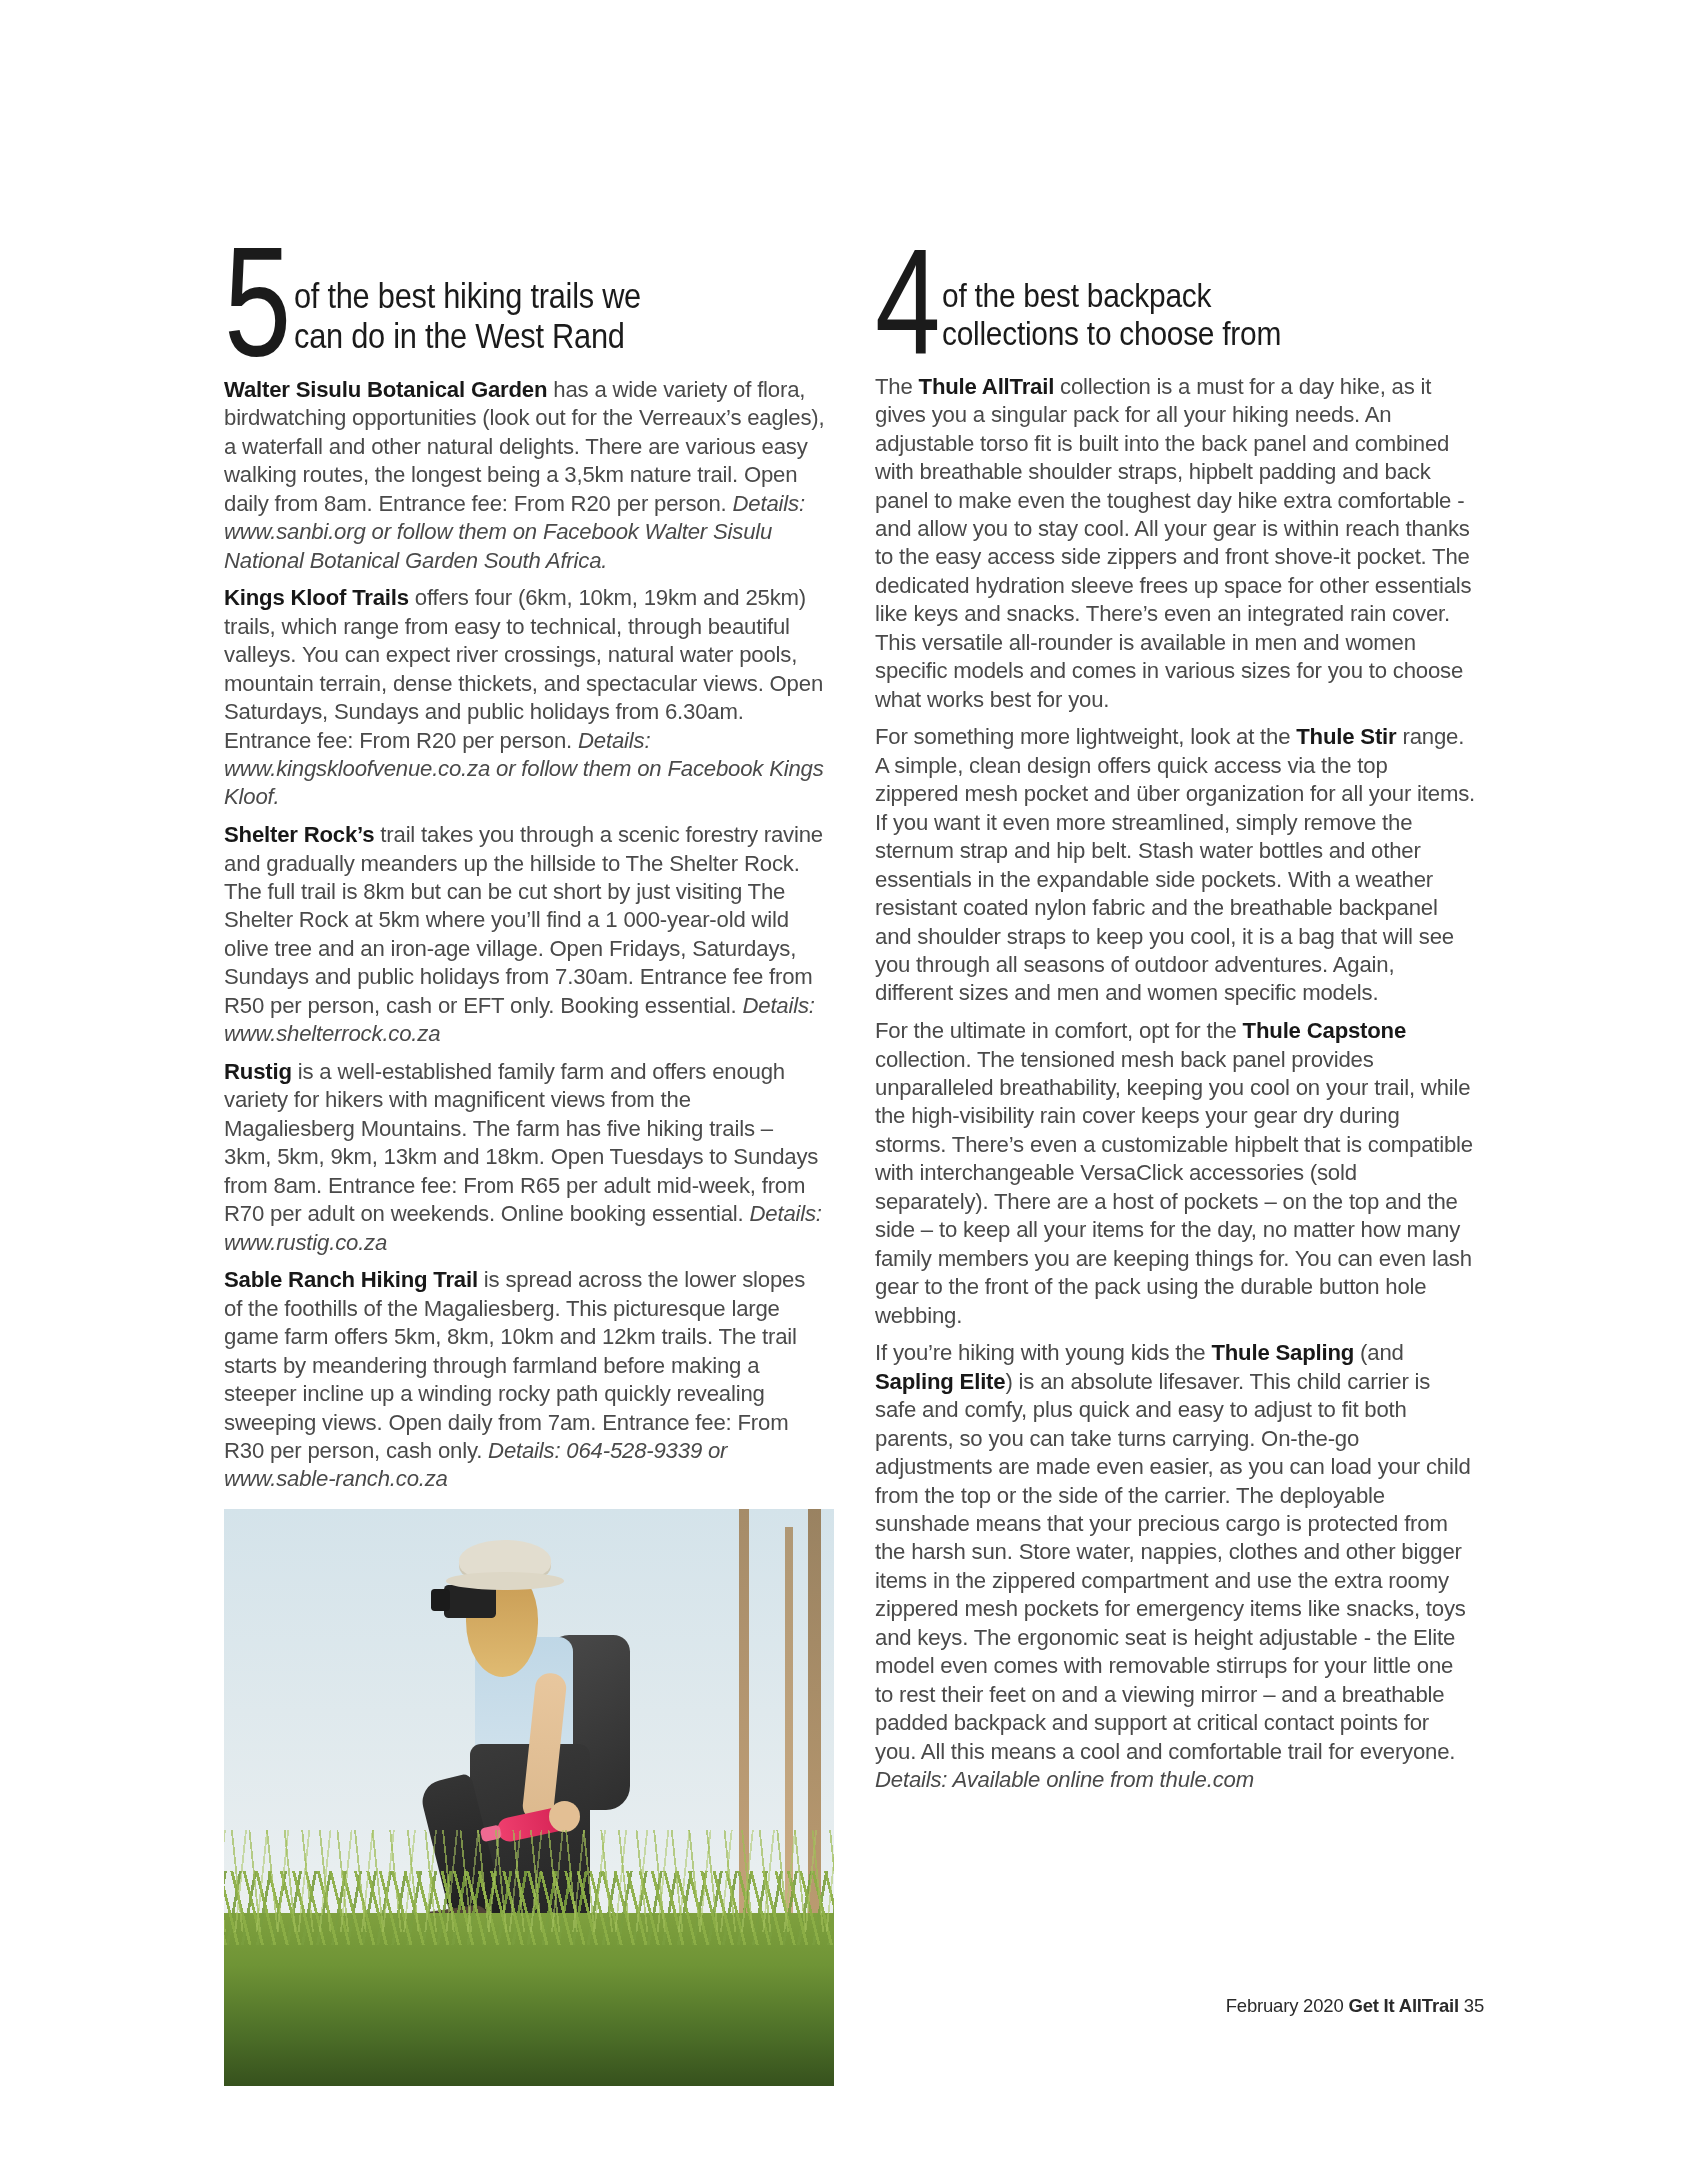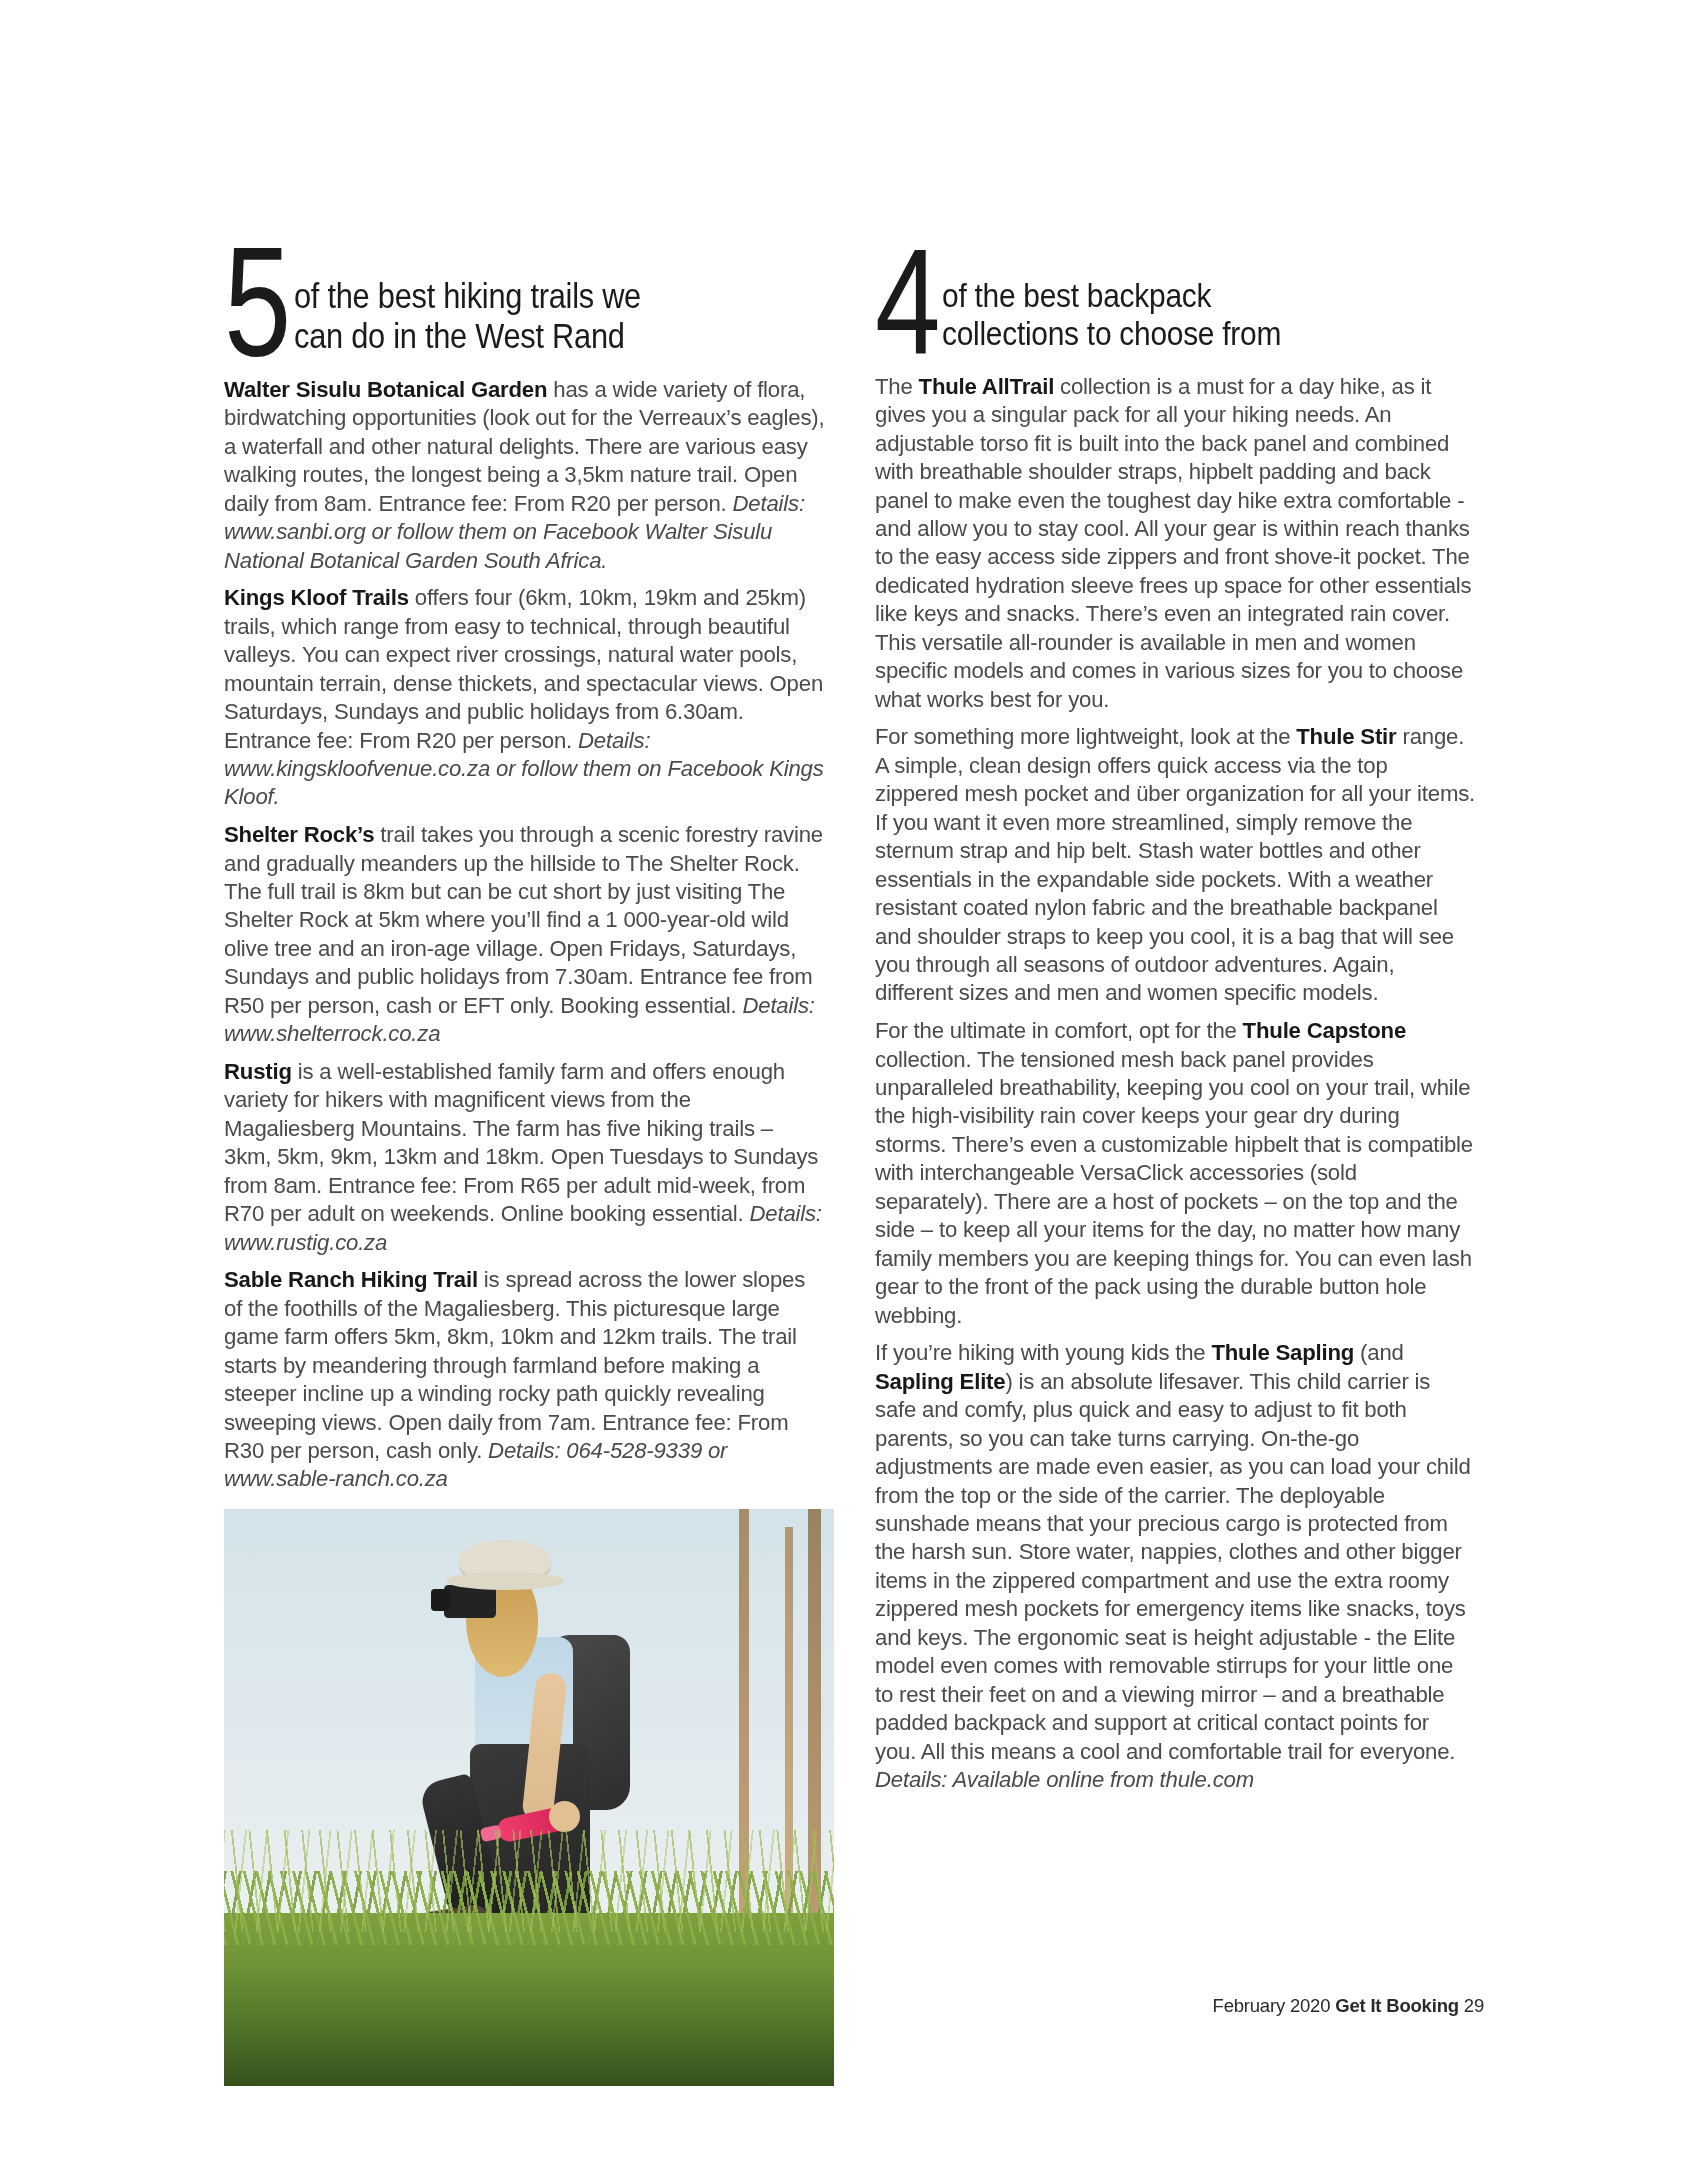--- a/index.html
+++ b/index.html
@@ -276,18 +276,18 @@
 
       <p class="body"><span>For the ultimate in comfort, opt for the </span><b>Thule Capstone</b><span> collection. The tensioned mesh back panel provides unparalleled breathability, keeping you cool on your trail, while the high-visibility rain cover keeps your gear dry during storms. There’s even a customizable hipbelt that is compatible with interchangeable VersaClick accessories (sold separately). There are a host of pockets – on the top and the side – to keep all your items for the day, no matter how many family members you are keeping things for.  You can even lash gear to the front of the pack using the durable button hole webbing.</span></p>
 
       <p class="body"><span>If you’re hiking with young kids the </span><b>Thule Sapling</b><span> (and </span><b>Sapling Elite</b><span>) is an absolute lifesaver. This child carrier is safe and comfy, plus quick and easy to adjust to fit both parents, so you can take turns carrying. On-the-go adjustments are made even easier, as you can load your child from the top or the side of the carrier. The deployable sunshade means that your precious cargo is protected from the harsh sun. Store water, nappies, clothes and other bigger items in the zippered compartment and use the extra roomy zippered mesh pockets for emergency items like snacks, toys and keys. The ergonomic seat is height adjustable - the Elite model even comes with removable stirrups for your little one to rest their feet on and a viewing mirror – and a breathable padded backpack and support at critical contact points for you. All this means a cool and comfortable trail for everyone. </span><i>Details: Available online from thule.com</i></p>
 
     </div>
   </div>
 
   <div class="footer">
     <span>February 2020</span>
-    <span class="brand">Get It Booking</span>
-    <span>29</span>
+    <span class="brand">Get It AllTrail</span>
+    <span>35</span>
   </div>
 
 </div>
 
 
 </body></html>

